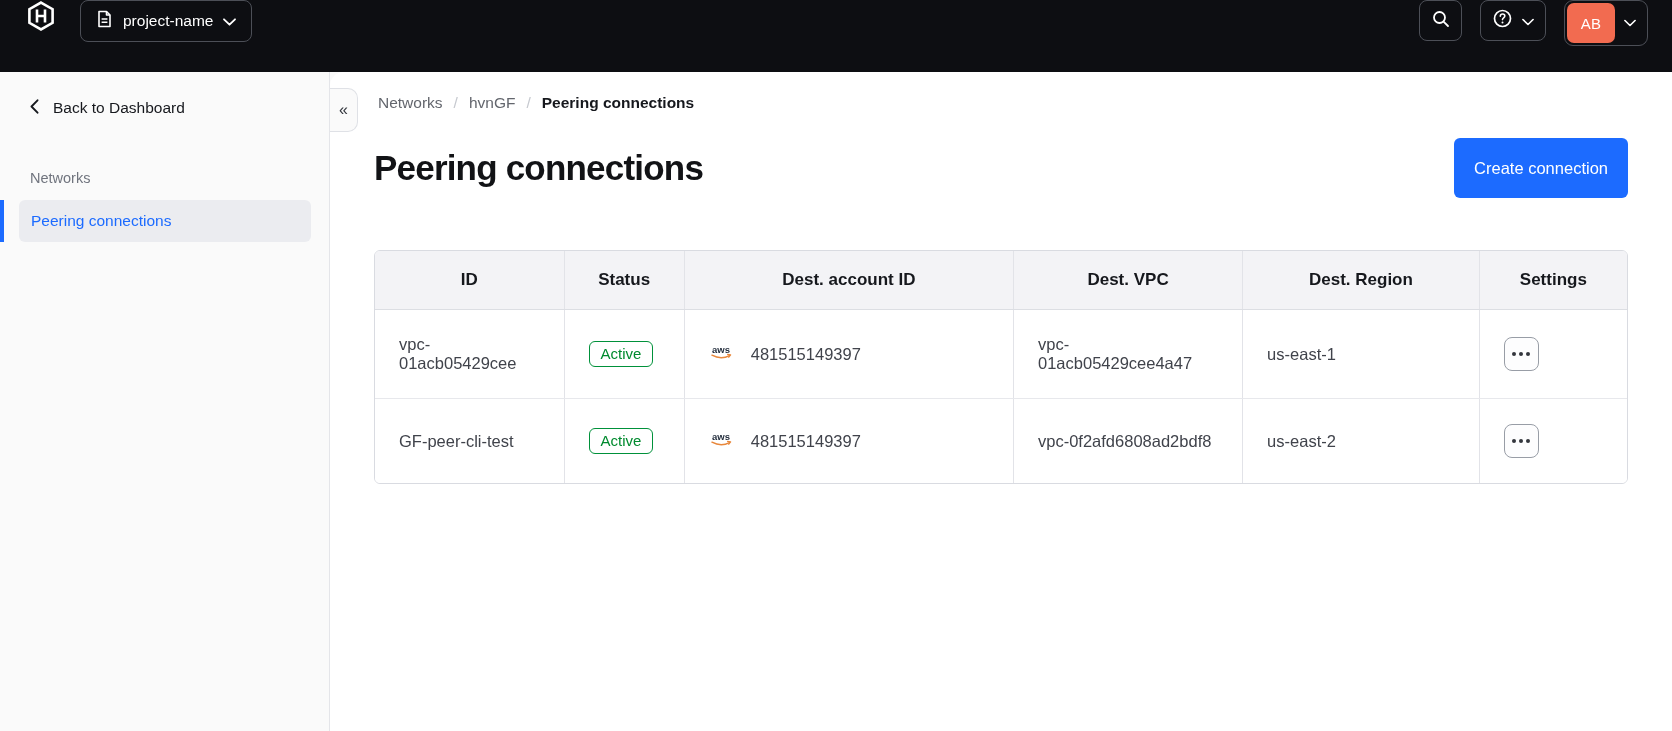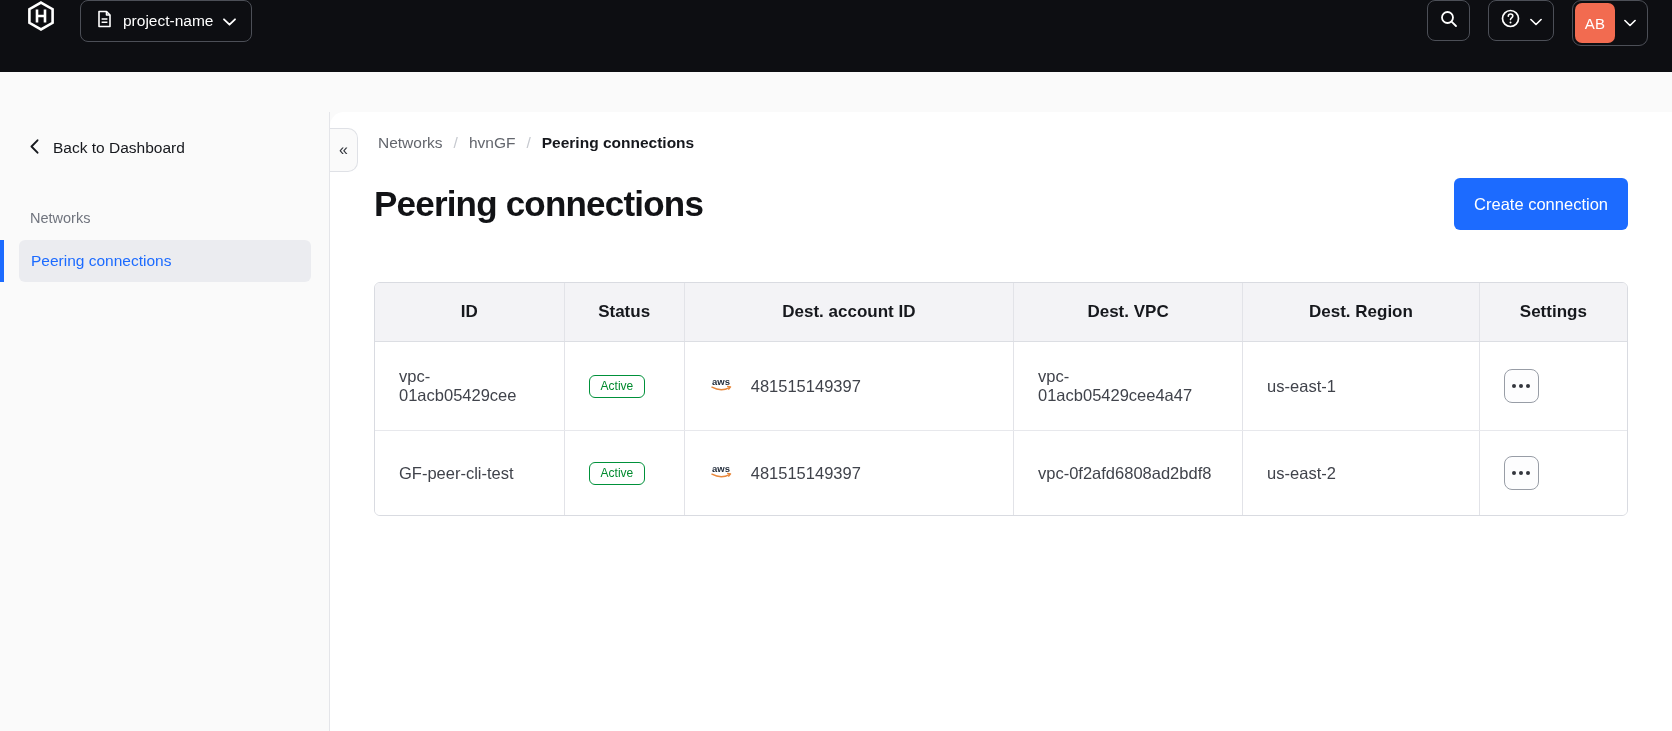--- a/index.html
+++ b/index.html
@@ -34,29 +34,29 @@
     display: flex; align-items: center; justify-content: center;
     gap: 10px; cursor: pointer; background: transparent; color: #fff;
   }
   .tb-search { width: 43px; margin-right: 18px; }
   .tb-help { width: 66px; margin-right: 18px; padding: 0 12px; }
   .account-btn {
     height: 46px; border: 1px solid #4c4f57; border-radius: 9px;
     display: flex; align-items: center; cursor: pointer; padding: 2px; gap: 0;
   }
   .avatar {
-    width: 40px; height: 40px; border-radius: 7px;
+    width: 48px; height: 40px; border-radius: 7px;
     background: #f26b50; color: #ffffff;
     display: flex; align-items: center; justify-content: center;
     font-size: 15px; font-weight: 500; letter-spacing: .3px;
   }
   .account-btn .chev-wrap { padding: 0 9px; display:flex; align-items:center; }
 
   
-  .body-row { flex: 1; display: flex; min-height: 0; background: #fafafa; margin-top: 40px; }
+  .body-row { flex: 1; display: flex; min-height: 0; background: #fafafa; }
 
   .sidebar {
     width: 330px; flex: 0 0 330px;
     background: #fafafa; border-right: 1px solid #e4e5e9;
     padding-top: 20px; position: relative;
   }
   .back-link {
     display: flex; align-items: center; gap: 14px;
     margin: 0 0 0 30px; height: 32px;
     font-size: 15.5px; font-weight: 500; color: #16181d; cursor: pointer;
@@ -90,21 +90,21 @@
 
   .breadcrumb { display: flex; align-items: center; gap: 11px; font-size: 15.5px; padding-left: 4px; }
   .crumb-link { color: #63666d; cursor: pointer; }
   .crumb-mid  { color: #63666d; font-weight: 500; cursor: pointer; }
   .crumb-sep  { color: #c6c9cf; }
   .crumb-current { color: #16181d; font-weight: 600; }
 
   .title-row { margin-top: 26px; display: flex; align-items: center; justify-content: space-between; }
   .page-title { font-size: 35px; font-weight: 700; letter-spacing: -0.8px; color: #121316; }
   .create-btn {
-    height: 52px; padding: 0 20px;
+    height: 60px; padding: 0 20px;
     background: #1c6bff; border: none; border-radius: 6px;
     color: #ffffff; font-size: 16.5px; font-weight: 400;
     font-family: inherit; cursor: pointer;
   }
 
   
   .table-wrap { margin-top: 52px; border: 1px solid #d9dbe1; border-radius: 6px; overflow: hidden; }
   table { width: 100%; border-collapse: collapse; table-layout: fixed; }
   th {
     background: #f3f3f6; text-align: center;
@@ -117,21 +117,21 @@
     padding: 25px 24px; border-bottom: 1px solid #e7e8ec;
   }
   tr:last-child td { border-bottom: none; }
   .col-id { width: 15.1%; } .col-status { width: 9.6%; } .col-acct { width: 26.3%; }
   .col-vpc { width: 18.3%; } .col-region { width: 18.9%; } .col-settings { width: 11.8%; }
   th.center, td.center { }
 
   .badge {
     display: inline-block; padding: 3px 11px 4px;
     border: 1.5px solid #00913a; border-radius: 6px;
-    color: #008a2e; font-size: 12px; font-weight: 500; background: #fff;
+    color: #008a2e; font-size: 15px; font-weight: 500; background: #fff;
   }
   .acct-cell { display: flex; align-items: center; gap: 17px; }
   .dots-btn {
     width: 35px; height: 34px; border: 1px solid #989da6; border-radius: 8px;
     background: #fdfdfe; cursor: pointer;
     display: inline-flex; align-items: center; justify-content: center; gap: 3px;
   }
   .dots-btn i { width: 4px; height: 4px; border-radius: 50%; background: #33363d; display: block; }
 </style>
 </head>

